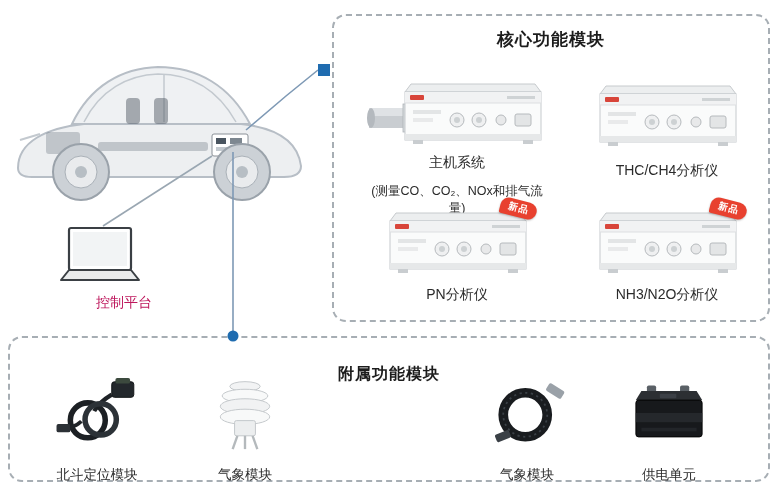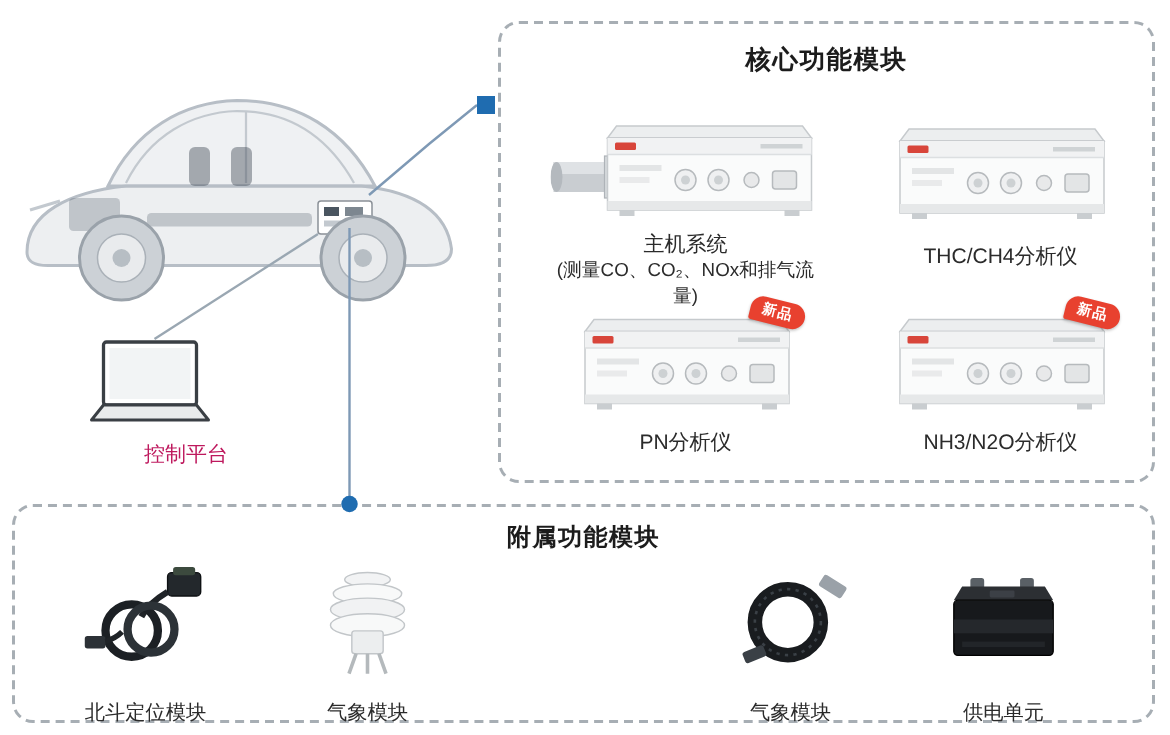--- a/index.html
+++ b/index.html
@@ -11,21 +11,21 @@
   .abs { position:absolute; }
   .dashed-box {
     position:absolute; border:2px dashed #a7aeb4; border-radius:14px; background:#ffffff00;
   }
   .box-title {
     position:absolute; width:100%; text-align:center;
     font-size:17px; font-weight:bold; color:#1c1c1c; letter-spacing:1px;
   }
   .dev-label { position:absolute; text-align:center; font-size:14px; color:#2b2b2b; }
   .dev-label .name { display:block; font-size:14px; color:#2b2b2b; }
-  .dev-label .desc { display:block; font-size:12.5px; color:#2b2b2b; margin-top:0; }
+  .dev-label .desc { display:block; font-size:12.5px; color:#2b2b2b; margin-top:11px; }
   .aux-item {
     position:absolute; width:148px; height:118px;
     display:flex; flex-direction:column; align-items:center; justify-content:flex-end;
   }
   .aux-item .icon-wrap { flex:1; display:flex; align-items:center; justify-content:center; }
   .aux-item .aux-label { font-size:13.5px; color:#2b2b2b; margin-top:6px; }
   .badge {
     position:absolute; background:#e8412f; color:#ffffff; font-size:9.5px; font-weight:bold;
     padding:2px 8px; border-radius:9px 9px 9px 2px; transform:rotate(14deg);
     box-shadow:0 1px 2px rgba(0,0,0,0.25); z-index:5; letter-spacing:1px;
@@ -190,21 +190,21 @@
 
     <div class="dev-label" style="left:48px; top:270px; width:150px;">
       <span class="name">PN分析仪</span>
     </div>
     <div class="dev-label" style="left:258px; top:270px; width:150px;">
       <span class="name">NH3/N2O分析仪</span>
     </div>
   </div>
 
   <div class="dashed-box" style="left:8px; top:336px; width:762px; height:146px;">
-    <div class="box-title" style="top:10px; font-size:16px;">附属功能模块</div>
+    <div class="box-title" style="top:26px; font-size:16px;">附属功能模块</div>
 
     <div class="aux-item" style="left:13px; top:28px;justify-content:flex-end;">
       <div class="icon-wrap">
         <svg viewBox="0 0 100 80" width="92" height="74">
           <rect x="66" y="6" width="24" height="17" rx="3" fill="#23282c" stroke="#0e1113"></rect>
           <rect x="70" y="2" width="16" height="6" rx="2" fill="#3c4a3e"></rect>
           <path d="M66,20 C56,26 50,32 47,38" fill="none" stroke="#1f2327" stroke-width="4.5"></path>
           <circle cx="40" cy="48" r="19" fill="none" stroke="#1c2024" stroke-width="6"></circle>
           <circle cx="54" cy="47" r="17" fill="none" stroke="#2c3237" stroke-width="6"></circle>
           <rect x="6" y="52" width="15" height="9" rx="2" fill="#2c3136"></rect>

